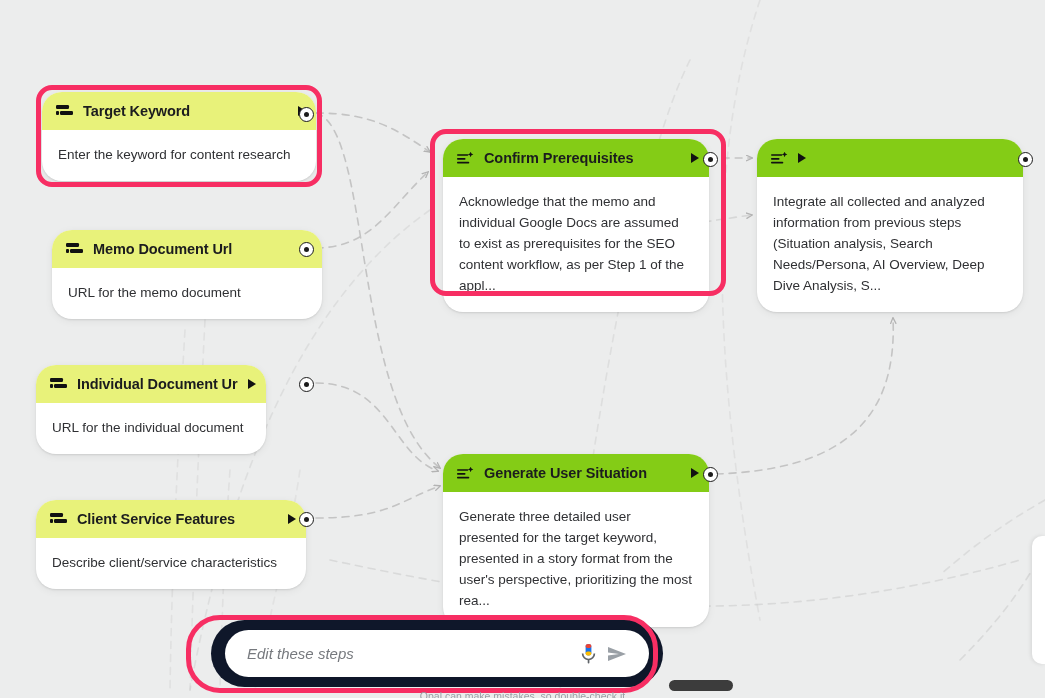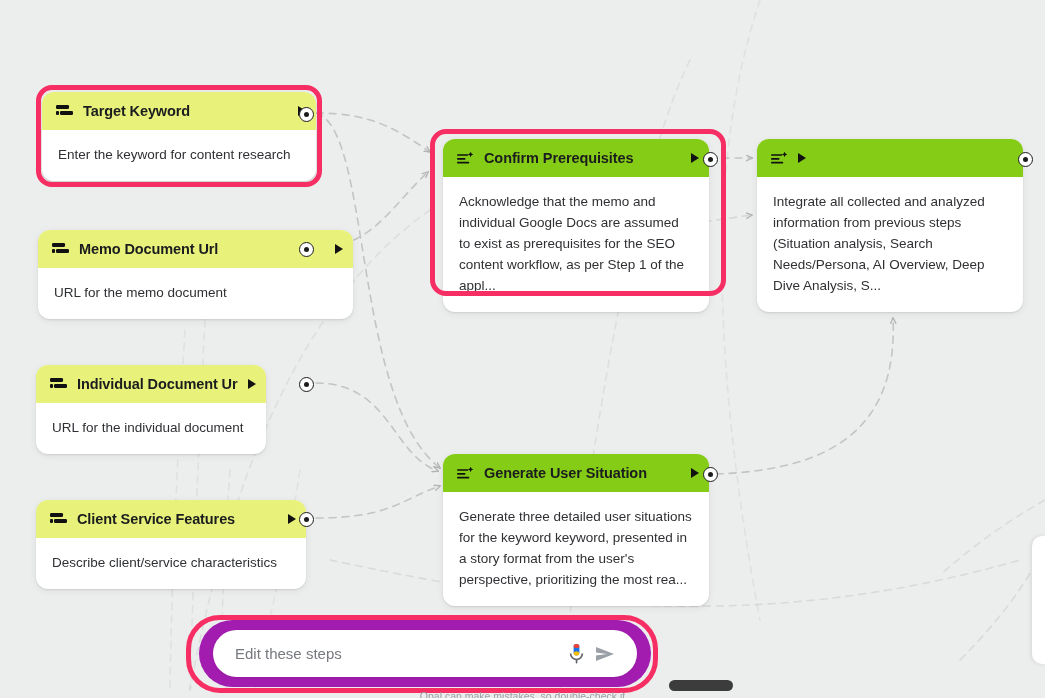--- a/index.html
+++ b/index.html
@@ -6,21 +6,21 @@
   body{
     width:1045px;height:698px;overflow:hidden;position:relative;
     background:#eceded;
     font-family:"Liberation Sans","DejaVu Sans",sans-serif;
   }
   #canvas{position:absolute;inset:0;overflow:hidden;}
   #edges{position:absolute;left:0;top:0;width:1045px;height:698px;pointer-events:none;}
 
   
   .node{
-    position:absolute;background:#ffffff;border-radius:12px;
+    position:absolute;background:#ffffff;border-radius:20px;
     box-shadow:0 1px 2px rgba(0,0,0,.10),0 2px 8px rgba(0,0,0,.06);
     overflow:hidden;
   }
   .node-head{
     display:flex;align-items:center;gap:10px;
     height:38px;padding:0 10px 0 14px;box-sizing:border-box;
   }
   .node.input  .node-head{background:#e8f27a;}
   .node.step   .node-head{background:#84cc16;}
   .node-title{
@@ -48,23 +48,23 @@
     position:absolute;border:5px solid #f72e63;border-radius:16px;
     pointer-events:none;box-sizing:border-box;
   }
   .ring.soft{border-radius:34px;}
 
   
   .ico{flex:0 0 auto;width:17px;height:15px;display:block;}
 
   
   #promptWrap{
-    position:absolute;left:199px;top:620px;width:452px;height:67px;
-    background:#a21caf;border-radius:34px;
-    display:flex;align-items:center;justify-content:center;
+    position:absolute;left:211px;top:620px;width:452px;height:67px;
+    background:#0f172a;border-radius:34px;
+    display:flex;align-items:center;justify-content:center;font-style:italic;
   }
   #promptPill{
     width:424px;height:47px;background:#fff;border-radius:24px;
     display:flex;align-items:center;padding:0 16px 0 22px;box-sizing:border-box;
     box-shadow:0 1px 3px rgba(0,0,0,.07);
   }
   #promptText{flex:1 1 auto;font-size:15px;color:#76797e;}
   .pbtn{flex:0 0 auto;display:flex;align-items:center;justify-content:center;
         width:30px;height:30px;}
 
@@ -132,21 +132,21 @@
         <rect x="0" y="7" width="3" height="4" rx="1" fill="#111"></rect>
       </svg>
       <span class="node-title">Target Keyword</span>
       <span class="tri"></span>
     </div>
     <div class="node-body">Enter the keyword for content research</div>
   </div>
   <div class="port" style="left:299px;top:107px;"></div>
   <div class="ring" style="left:36px;top:85px;width:286px;height:102px;"></div>
 
-  <div class="node input" style="left:38px;top:230px;width:315px;">
+  <div class="node input" style="left:52px;top:230px;width:270px;">
     <div class="node-head">
       <svg class="ico" viewBox="0 0 17 15">
         <rect x="0" y="1" width="13" height="4" rx="1.3" fill="#111"></rect>
         <rect x="4" y="7" width="13" height="4" rx="1.3" fill="#111"></rect>
         <rect x="0" y="7" width="3" height="4" rx="1" fill="#111"></rect>
       </svg>
       <span class="node-title">Memo Document Url</span>
       <span class="tri"></span>
     </div>
     <div class="node-body">URL for the memo document</div>
@@ -215,21 +215,21 @@
     <div class="node-head">
       <svg class="ico" viewBox="0 0 18 15">
         <rect x="0" y="3" width="12" height="1.7" rx=".8" fill="#111"></rect>
         <rect x="0" y="7" width="9" height="1.7" rx=".8" fill="#111"></rect>
         <rect x="0" y="11" width="13" height="1.7" rx=".8" fill="#111"></rect>
         <path d="M14.4,0.3 L15.3,2.3 L17.3,3.2 L15.3,4.1 L14.4,6.1 L13.5,4.1 L11.5,3.2 L13.5,2.3 Z" fill="#111"></path>
       </svg>
       <span class="node-title">Generate User Situation</span>
       <span class="tri"></span>
     </div>
-    <div class="node-body">Generate three detailed user situations for the keyword keyword, presented in a story format from the user's perspective, prioritizing the most rea...</div>
+    <div class="node-body">Generate three detailed user presented for the target keyword, presented in a story format from the user's perspective, prioritizing the most rea...</div>
   </div>
   <div class="port" style="left:703px;top:467px;"></div>
 
   <div id="rightPanel"></div>
 
   <div id="promptWrap">
     <div id="promptPill">
       <span id="promptText">Edit these steps</span>
       <span class="pbtn">
         <svg width="17" height="22" viewBox="0 0 17 22">

